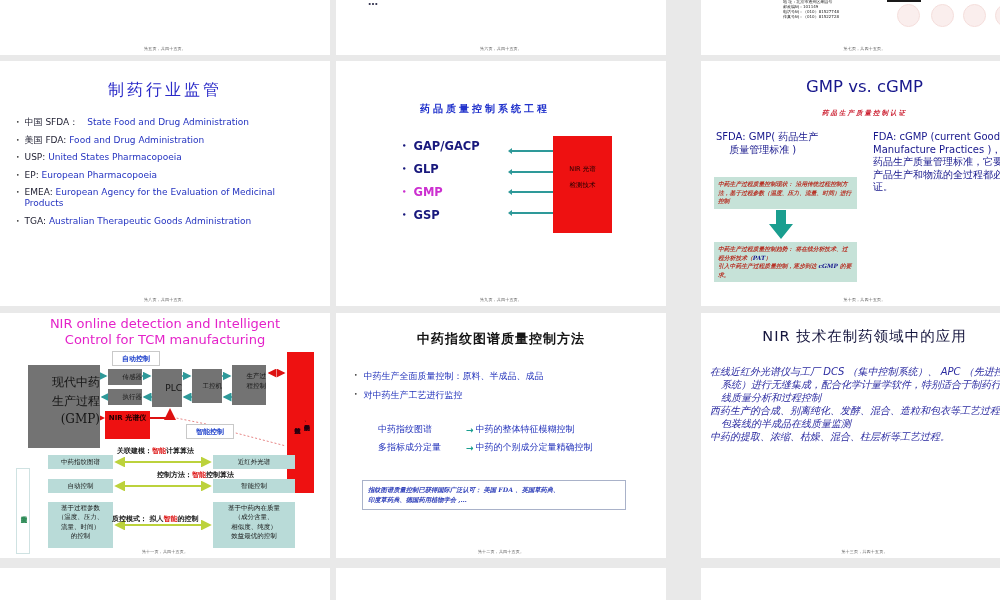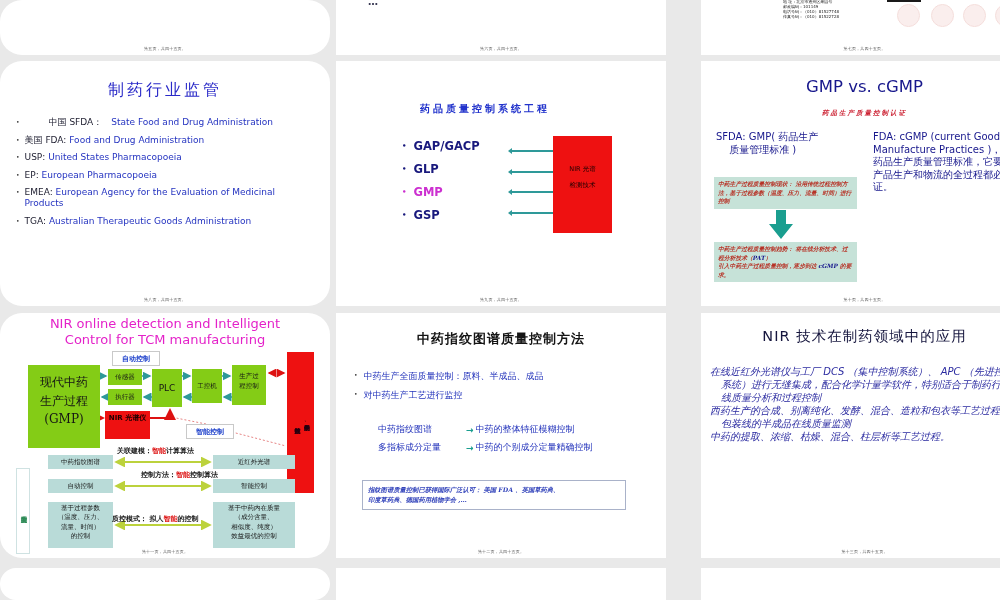--- a/index.html
+++ b/index.html
@@ -3,21 +3,21 @@
 <meta charset="utf-8">
 <style>
   html,body{margin:0;padding:0;}
   body{
     width:1000px;height:600px;position:relative;overflow:hidden;
     background:#e9e9e9;
     font-family:"DejaVu Sans", sans-serif;
   }
   .slide{position:absolute;background:#fff;overflow:hidden;}
   
-  .c1{left:0;width:330px;border-radius:22px;} .c2{left:336px;width:330px;} .c3{left:673px;width:327px;margin-left:28px;}
+  .c1{left:0;width:330px;} .c2{left:336px;width:330px;} .c3{left:673px;width:327px;margin-left:28px;}
   .r1{top:0;height:55px;} .r2{top:61px;height:245px;} .r3{top:313px;height:245px;} .r4{top:568px;height:32px;}
 
   .footer{position:absolute;bottom:4px;left:0;width:100%;text-align:center;
     font-size:4px;color:#555;letter-spacing:.2px;}
   .pre{white-space:pre-line;}
 
   
   .ellipsis6{position:absolute;left:32px;top:-4px;font-size:10px;font-weight:bold;color:#3a3a55;letter-spacing:2px;}
 
   
@@ -27,21 +27,21 @@
     background:#faeceb;border:1px solid #f2d8d5;opacity:.85;}
 
   
   .title8{position:absolute;top:19px;left:0;width:100%;text-align:center;
     font-family:"DejaVu Serif",serif;font-size:16px;letter-spacing:3px;color:#2a2ac8;}
   .list8{position:absolute;left:16px;top:56px;width:300px;}
   .b8{display:flex;margin-bottom:7px;font-size:9px;line-height:1.18;}
   .b8 .dot{color:#333;font-size:6px;margin:1px 5px 0 0;}
   .b8 .zh{color:#1c1c2e;}
   .b8 .en{color:#2433c0;}
-  .b8 .w1{width:268px;margin-left:24px;} .b8 .w2{width:282px;}
+  .b8 .w1{width:268px;} .b8 .w2{width:282px;}
 
   
   .title9{position:absolute;left:52px;top:41px;font-family:"DejaVu Serif",serif;
     font-size:10px;font-weight:bold;letter-spacing:3px;color:#2233cc;margin-left:32px;}
   .items9{position:absolute;left:66px;top:78px;}
   .i9{display:flex;align-items:center;margin-bottom:9px;font-size:11.5px;font-weight:bold;color:#19197d;}
   .i9 .dot{font-size:7px;margin-right:7px;}
   .i9.hl{color:#cc2fd0;}
   .redbox9{position:absolute;left:217px;top:75px;width:59px;height:97px;background:#ee1111;
     color:#1d0000;font-size:6.5px;text-align:center;line-height:2.4;padding-top:26px;box-sizing:border-box;}
@@ -60,21 +60,21 @@
     font-family:"DejaVu Serif",serif;font-style:italic;font-weight:bold;
     font-size:5.8px;line-height:1.5;color:#b73226;padding:3px 4px;box-sizing:border-box;}
   .p10a{top:116px;height:32px;} .p10b{top:181px;height:40px;}
   .panel10 .kw{color:#17178c;}
   .dn10{position:absolute;left:66px;top:149px;}
 
   
   .title11{position:absolute;top:3px;left:0;width:100%;text-align:center;
     font-size:13px;line-height:1.2;color:#e421c9;}
   .cnx11{position:absolute;left:0;top:0;}
-  .tbox{position:absolute;background:#84cc16;color:#151515;text-align:center;
+  .tbox{position:absolute;background:#737373;color:#151515;text-align:right;
     font-family:"DejaVu Serif",serif;box-sizing:border-box;}
   .gmp11{left:28px;top:52px;width:72px;height:83px;font-size:12px;line-height:1.55;padding-top:8px;}
   .sens11{left:108px;top:56px;width:34px;height:16px;font-size:6.5px;line-height:16px;}
   .act11{left:108px;top:76px;width:34px;height:16px;font-size:6.5px;line-height:16px;}
   .plc11{left:152px;top:56px;width:30px;height:38px;font-size:9px;line-height:38px;font-family:"DejaVu Sans",sans-serif;}
   .ipc11{left:192px;top:56px;width:30px;height:34px;font-size:6.5px;line-height:34px;}
   .prod11{left:232px;top:52px;width:34px;height:40px;font-size:6.5px;line-height:1.6;padding-top:6px;}
   .lab11{position:absolute;background:#fff;border:.5px solid #c9c9c9;color:#2244cc;
     font-family:"DejaVu Serif",serif;font-weight:bold;font-size:7px;text-align:center;}
   .auto11{left:112px;top:38px;width:46px;height:13px;line-height:13px;}
@@ -87,21 +87,21 @@
   .triple11{position:absolute;left:16px;top:155px;width:14px;height:86px;
     writing-mode:vertical-rl;text-orientation:upright;color:#2e8b57;font-size:6.5px;
     border:.5px solid #cfe2e2;text-align:center;padding:2px 1px;box-sizing:border-box;}
   .rowbox{position:absolute;background:#b9dbd8;color:#151515;text-align:center;
     font-family:"DejaVu Serif",serif;font-size:6.5px;box-sizing:border-box;}
   .rb-l{left:48px;width:65px;} .rb-r{left:213px;width:82px;}
   .rb1{top:142px;height:14px;line-height:14px;} .rb2{top:166px;height:14px;line-height:14px;}
   .rb3{top:189px;height:46px;line-height:1.45;padding-top:2px;}
   .rlab{position:absolute;font-family:"DejaVu Serif",serif;font-weight:bold;font-size:7px;color:#1a1a1a;}
   .rlab .hl{color:#dd1111;}
-  .rl1{left:117px;top:133px;} .rl2{left:117px;top:157px;padding-left:24px;} .rl3{left:112px;top:201px;}
+  .rl1{left:117px;top:133px;} .rl2{left:133px;top:157px;padding-left:24px;} .rl3{left:112px;top:201px;}
 
   
   .title12{position:absolute;top:17px;left:0;width:100%;text-align:center;
     font-family:"DejaVu Serif",serif;font-weight:600;font-size:13px;letter-spacing:1px;color:#141414;}
   .list12{position:absolute;left:18px;top:57px;}
   .b12{display:flex;margin-bottom:6px;font-family:"DejaVu Serif",serif;font-size:9px;color:#2333bb;}
   .b12 .dot{color:#333;font-size:6px;margin:1px 6px 0 0;}
   .pairs12{position:absolute;left:42px;top:110px;font-family:"DejaVu Serif",serif;font-size:9px;color:#2333bb;}
   .pr12{display:flex;margin-bottom:5px;align-items:center;}
   .pr12 .l{width:88px;}

